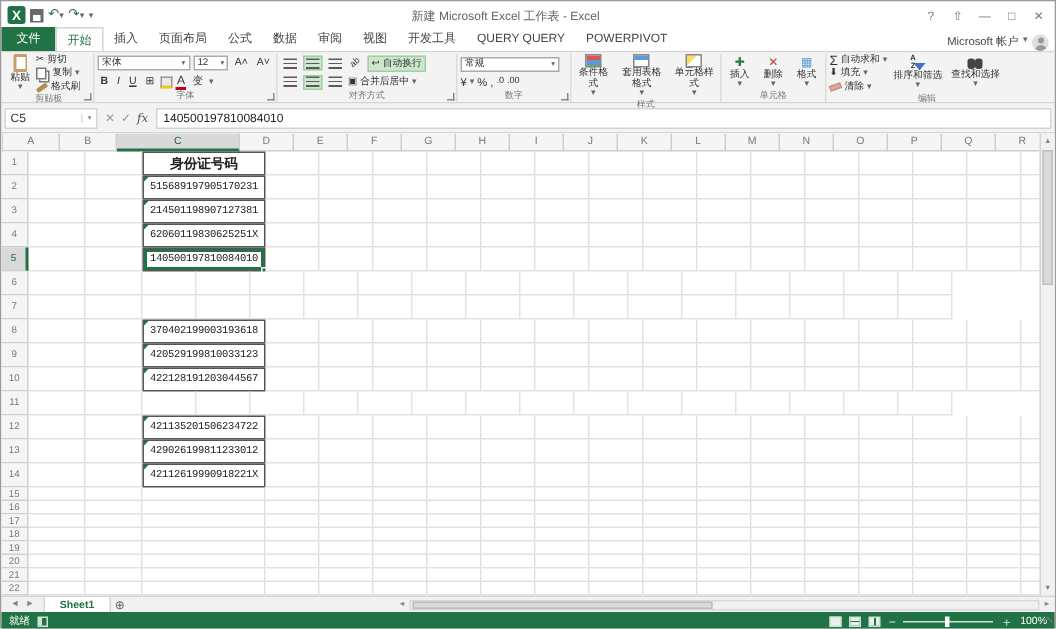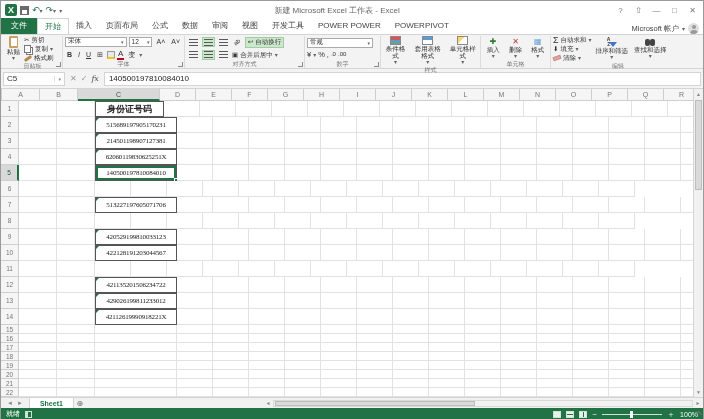--- a/index.html
+++ b/index.html
@@ -17,21 +17,21 @@
   .qdrop { font-size:6px; color:#666; }
   .title-text { flex:1; text-align:center; font-size:8px; color:#666; white-space:nowrap; overflow:hidden; }
   .winctl { display:flex; align-items:center; gap:1px; padding-right:2px; }
   .wbtn { width:17px; height:14px; font-size:8px; color:#777; display:flex; align-items:center; justify-content:center; }
 
   
   .tabrow { height:16px; background:#fff; display:flex; align-items:flex-end; flex:none; border-bottom:1px solid #d4d4d4; }
   .filetab { background:#217346; color:#fff; font-size:8px; padding:2px 10px 3px; height:16px; display:flex; align-items:center; }
   .rtab { font-size:8px; color:#444; padding:2px 7px 3px; height:16px; display:flex; align-items:center; white-space:nowrap; }
   .rtab.active { background:#fff; color:#217346; border:1px solid #d4d4d4; border-bottom:none; }
-  .account { margin-left:auto; display:flex; align-items:center; gap:3px; padding-right:4px; font-size:7.5px; color:#444; }
+  .account { margin-left:auto; display:flex; align-items:flex-start; gap:3px; padding-right:4px; font-size:7.5px; color:#444; }
   .avatar { width:11px; height:11px; border-radius:50%; background:#dfdfdf; position:relative; overflow:hidden; }
   .avatar:before { content:""; position:absolute; left:3.5px; top:2px; width:4px; height:4px; border-radius:50%; background:#9a9a9a; }
   .avatar:after { content:""; position:absolute; left:1.5px; top:6.5px; width:8px; height:5px; border-radius:4px 4px 0 0; background:#9a9a9a; }
 
   
   .ribbon { height:34px; background:#f3f3f3; display:flex; flex:none; border-bottom:1px solid #d4d4d4; padding:1px 0 0 2px; }
   .rgroup { display:flex; flex-direction:column; border-right:1px solid #dcdcdc; padding:0 2px; position:relative; flex:none; }
   .rg-body { flex:1; display:flex; align-items:center; gap:2px; }
   .rg-label { font-size:6px; color:#777; text-align:center; height:8px; line-height:8px; white-space:nowrap; }
   .launcher { position:absolute; right:1px; bottom:1px; width:5px; height:5px; border-right:1px solid #888; border-bottom:1px solid #888; }
@@ -82,21 +82,21 @@
   .grow { display:flex; }
   .cell { flex:none; border-right:1px solid #e2e2e2; border-bottom:1px solid #e2e2e2; position:relative; font-size:7px; color:#222; }
   .chdr { flex:none; background:#f5f5f5; border-right:1px solid #cfcfcf; border-bottom:1px solid #cfcfcf; font-size:7px; color:#777; display:flex; align-items:center; justify-content:center; }
   .chdr.selhdr { background:#d9d9d9; border-bottom:2px solid #217346; color:#1e5c38; }
   .rhdr { flex:none; width:18px; background:#f5f5f5; border-right:1px solid #cfcfcf; border-bottom:1px solid #cfcfcf; font-size:6.5px; color:#777; display:flex; align-items:center; justify-content:center; }
   .rhdr.selhdr { background:#d9d9d9; border-right:2px solid #217346; color:#1e5c38; }
   .corner { width:18px; background:#f5f5f5; border-right:1px solid #cfcfcf; border-bottom:1px solid #cfcfcf; position:relative; }
   .corner:after { content:""; position:absolute; right:1px; bottom:1px; width:0; height:0; border-left:7px solid transparent; border-bottom:7px solid #cwait; border-bottom-color:#c0c0c0; }
   .tbl { border:1px solid #555 !important; }
   .c-head { font-family:"DejaVu Serif",serif; font-weight:bold; font-size:9px; display:flex; align-items:center; justify-content:center; }
-  .c-data { font-family:Liberation Serif, serif; font-size:7px; letter-spacing:-0.2px; display:flex; align-items:center; justify-content:center; }
+  .c-data { font-family:Liberation Mono, monospace; font-size:7px; letter-spacing:-0.2px; display:flex; align-items:center; justify-content:center; }
   .tri { position:absolute; left:0; top:0; width:0; height:0; border-top:3px solid #1e7145; border-right:3px solid transparent; }
   .selcell { box-shadow:inset 0 0 0 2px #217346; }
   .handle { position:absolute; right:-2px; bottom:-2px; width:4px; height:4px; background:#217346; border:1px solid #fff; }
   .vscroll { width:10px; background:#f1f1f1; border-left:1px solid #d4d4d4; display:flex; flex-direction:column; }
   .varrow { height:10px; display:flex; align-items:center; justify-content:center; font-size:5px; color:#888; }
   .vthumb { height:90px; margin:1px; background:#dadada; border:1px solid #bdbdbd; }
 
   
   .sheetrow { height:11px; background:#f1f1f1; border-top:1px solid #d4d4d4; display:flex; align-items:stretch; flex:none; font-size:7px; }
   .navarrs { display:flex; align-items:center; gap:4px; padding:0 6px; color:#888; font-size:6px; }
@@ -146,21 +146,21 @@
     <div class="filetab">文件</div>
     <div style="display:flex">
         <div class="rtab active">开始</div>
         <div class="rtab">插入</div>
         <div class="rtab">页面布局</div>
         <div class="rtab">公式</div>
         <div class="rtab">数据</div>
         <div class="rtab">审阅</div>
         <div class="rtab">视图</div>
         <div class="rtab">开发工具</div>
-        <div class="rtab">POWER POWER</div>
+        <div class="rtab">QUERY QUERY</div>
         <div class="rtab">POWERPIVOT</div>
       </div>
     <div class="account">
       <span>Microsoft 帐户</span>
       <span class="qdrop">▾</span>
       <span class="avatar"></span>
     </div>
   </div>
 
   <div class="ribbon">
@@ -399,21 +399,21 @@
           <div class="chdr" style="width: 36px;">N</div>
           <div class="chdr" style="width: 36px;">O</div>
           <div class="chdr" style="width: 36px;">P</div>
           <div class="chdr" style="width: 36px;">Q</div>
           <div class="chdr" style="width: 36px;">R</div>
         </div>
         <div class="grow" style="height: 16px;">
           <div class="rhdr">1</div>
           <div class="cell" style="width: 38px;"></div>
           <div class="cell" style="width: 38px;"></div>
-          <div class="cell tbl c-head" style="width: 69px;">身份证号码</div>
+          <div class="cell tbl c-head" style="width: 82px;">身份证号码</div>
           <div class="cell" style="width: 36px;"></div>
           <div class="cell" style="width: 36px;"></div>
           <div class="cell" style="width: 36px;"></div>
           <div class="cell" style="width: 36px;"></div>
           <div class="cell" style="width: 36px;"></div>
           <div class="cell" style="width: 36px;"></div>
           <div class="cell" style="width: 36px;"></div>
           <div class="cell" style="width: 36px;"></div>
           <div class="cell" style="width: 36px;"></div>
           <div class="cell" style="width: 36px;"></div>
@@ -524,41 +524,41 @@
           <div class="cell" style="width: 36px;"></div>
           <div class="cell" style="width: 36px;"></div>
           <div class="cell" style="width: 36px;"></div>
           <div class="cell" style="width: 36px;"></div>
           <div class="cell" style="width: 36px;"></div>
         </div>
         <div class="grow" style="height: 16px;">
           <div class="rhdr">7</div>
           <div class="cell" style="width: 38px;"></div>
           <div class="cell" style="width: 38px;"></div>
-          <div class="cell tbl c-data" style="width: 82px;">513227197605071706<div class="tri"></div></div>
           <div class="cell" style="width: 36px;"></div>
           <div class="cell" style="width: 36px;"></div>
           <div class="cell" style="width: 36px;"></div>
           <div class="cell" style="width: 36px;"></div>
           <div class="cell" style="width: 36px;"></div>
           <div class="cell" style="width: 36px;"></div>
           <div class="cell" style="width: 36px;"></div>
           <div class="cell" style="width: 36px;"></div>
           <div class="cell" style="width: 36px;"></div>
           <div class="cell" style="width: 36px;"></div>
           <div class="cell" style="width: 36px;"></div>
           <div class="cell" style="width: 36px;"></div>
           <div class="cell" style="width: 36px;"></div>
           <div class="cell" style="width: 36px;"></div>
           <div class="cell" style="width: 36px;"></div>
         </div>
         <div class="grow" style="height: 16px;">
           <div class="rhdr">8</div>
           <div class="cell" style="width: 38px;"></div>
           <div class="cell" style="width: 38px;"></div>
+          <div class="cell tbl c-data" style="width: 82px;">370402199003193618<div class="tri"></div></div>
           <div class="cell" style="width: 36px;"></div>
           <div class="cell" style="width: 36px;"></div>
           <div class="cell" style="width: 36px;"></div>
           <div class="cell" style="width: 36px;"></div>
           <div class="cell" style="width: 36px;"></div>
           <div class="cell" style="width: 36px;"></div>
           <div class="cell" style="width: 36px;"></div>
           <div class="cell" style="width: 36px;"></div>
           <div class="cell" style="width: 36px;"></div>
           <div class="cell" style="width: 36px;"></div>

